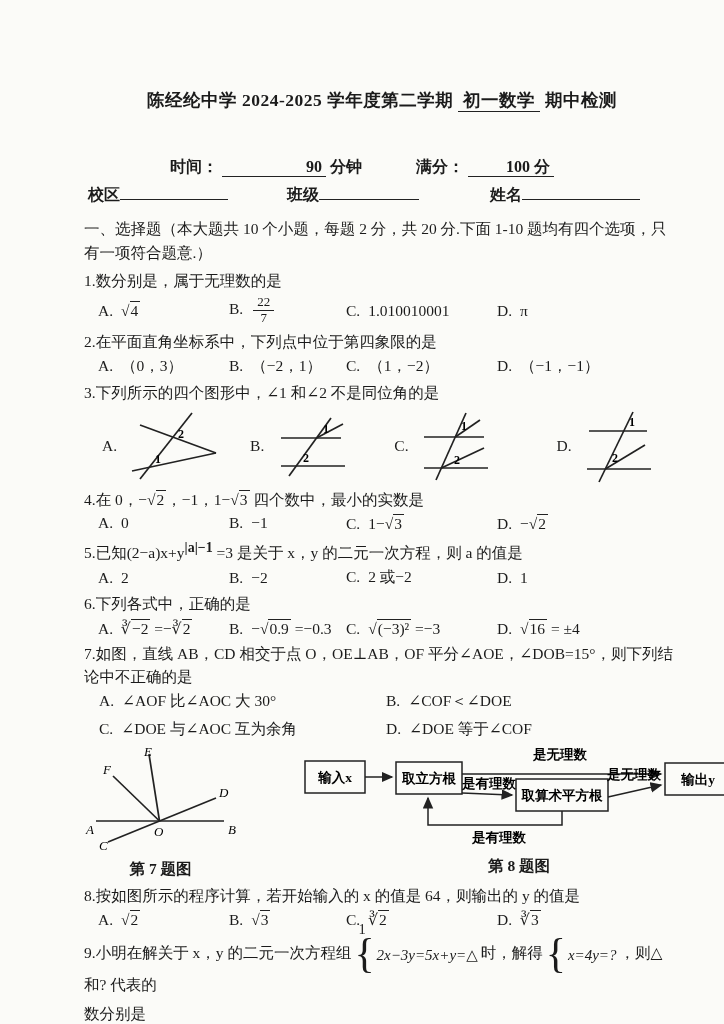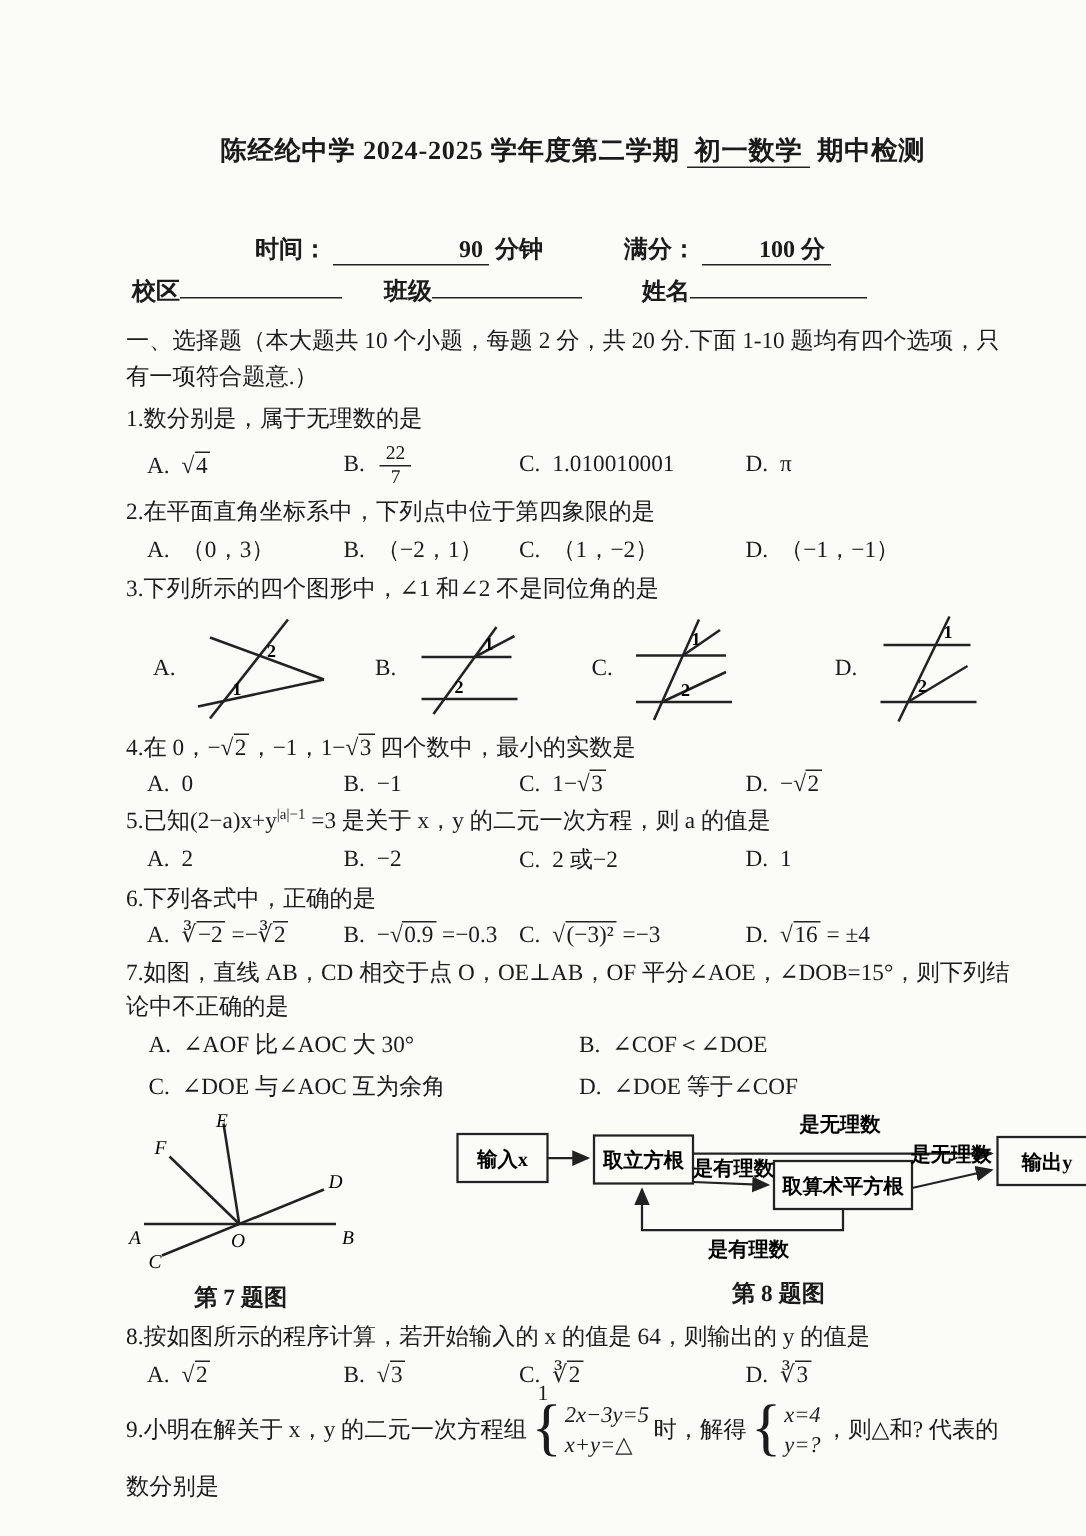--- a/index.html
+++ b/index.html
@@ -8,36 +8,36 @@
         font-size:15.5px;overflow:hidden;}
   .content{padding:88px 44px 0 84px;}
   .title{font-size:17.5px;font-weight:bold;text-align:center;letter-spacing:.5px;}
   .u{border-bottom:1.6px solid #222;padding:0 5px 1px;text-align:right;}
   .meta{margin-top:9px;display:flex;padding-left:86px;font-weight:bold;font-size:16px;}
   .meta .m2{margin-left:54px;}
   .blank{display:inline-block;border-bottom:1.6px solid #222;text-align:right;
          padding:0 4px 0;line-height:1.15;margin-top:37px;}
   .blank.time{min-width:96px;}
   .blank.score{min-width:78px;}
-  .inforow{margin-top:7px;display:flex;font-weight:bold;font-size:16px;align-items:flex-end;}
+  .inforow{margin-top:7px;display:flex;font-weight:bold;font-size:16px;align-items:flex-end;gap:31px;}
   .hline{display:inline-block;border-bottom:1.6px solid #222;height:14px;}
   .inforow .i1{padding-left:4px;} .inforow .i1 .hline{width:108px;}
   .inforow .i2{margin-left:28px;} .inforow .i2 .hline{width:100px;}
   .inforow .i3{margin-left:40px;} .inforow .i3 .hline{width:118px;}
   .sec{margin-top:11px;font-weight:normal;line-height:1.55;}
   .q{margin-top:4px;}
   .stem{line-height:1.5;}
   .opts{display:grid;grid-template-columns:131px 117px 151px auto;
         padding-left:14px;margin-top:3px;align-items:center;}
   .opt{white-space:nowrap;}
   .ok{margin-right:8px;}
   .opts2col{display:grid;grid-template-columns:287px auto;padding-left:15px;
             margin-top:3px;row-gap:7px;}
   
-  sup{font-size:10px;}
+  sup{font-size:14px;font-weight:bold;}
   .vc{display:inline-block;border-top:1.5px solid #222;line-height:1.12;padding:0 2px 0 1px;}
   .rad{display:inline-block;}
   .fr{display:inline-flex;flex-direction:column;text-align:center;vertical-align:middle;
       font-size:13px;line-height:1.15;margin:0 2px;}
   .fn{border-bottom:1.3px solid #222;padding:0 4px;}
   
   .figopts{display:flex;align-items:center;margin-top:4px;}
   .figopt{display:flex;align-items:center;gap:5px;}
   .figopt svg{display:block;}
   .fo-a{margin-left:18px;} .fo-b{margin-left:30px;} .fo-c{margin-left:40px;} .fo-d{margin-left:60px;}
@@ -47,21 +47,21 @@
   .fig7col{width:172px;margin-left:-6px;}
   .flowcol{width:436px;margin-left:60px;}
   .figcap{font-weight:bold;margin-top:4px;font-size:15.5px;}
   svg text{font-family:"Liberation Serif","DejaVu Serif",serif;}
   .diagram-label{font-style:italic;font-size:13px;}
   .angle-num{font-weight:bold;font-size:12px;}
   .fc-text{font-weight:bold;font-size:13.5px;font-style:normal;}
   
   .sys{display:inline-flex;align-items:center;vertical-align:middle;margin:0 3px;}
   .brace{font-size:42px;font-weight:400;line-height:.85;transform:translateY(-1px);}
-  .syseqs{display:inline-flex;flex-direction:column;font-style:italic;line-height:1.35;
+  .syseqs{display:inline-flex;font-style:italic;line-height:1.35;
           font-size:15px;padding-left:2px;}
   .pagenum{position:absolute;left:0;right:0;top:921px;text-align:center;font-size:14.5px;}
 </style>
 </head>
 <body>
 
 <div class="page">
   <div class="content">
 
     <div class="title">

